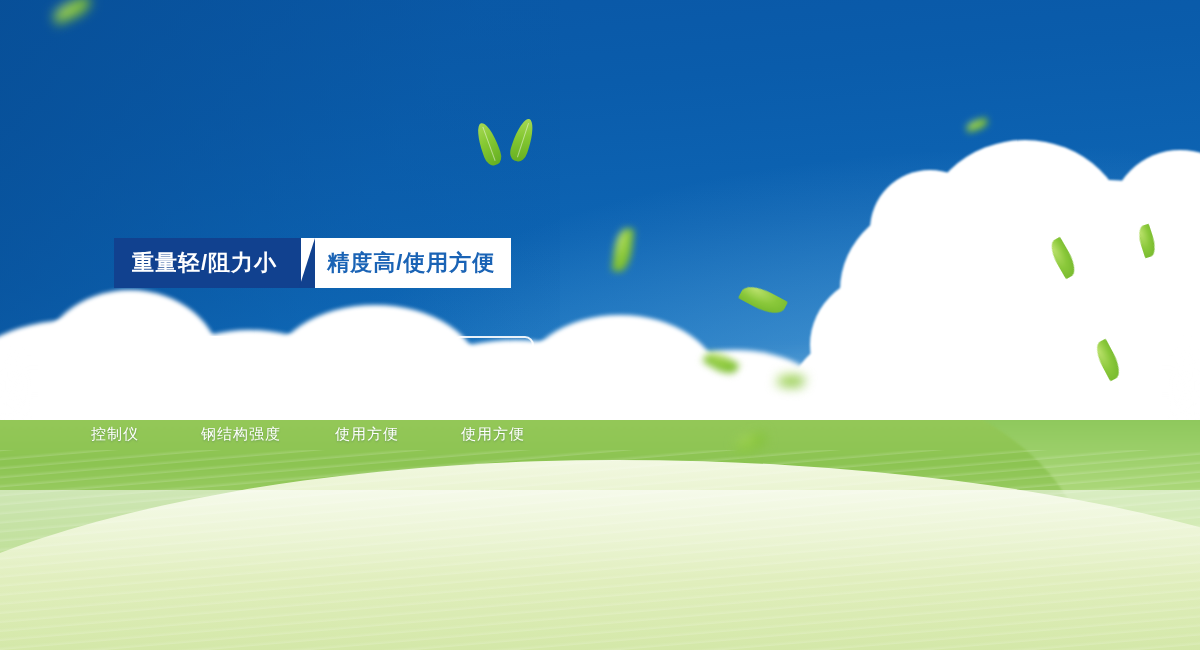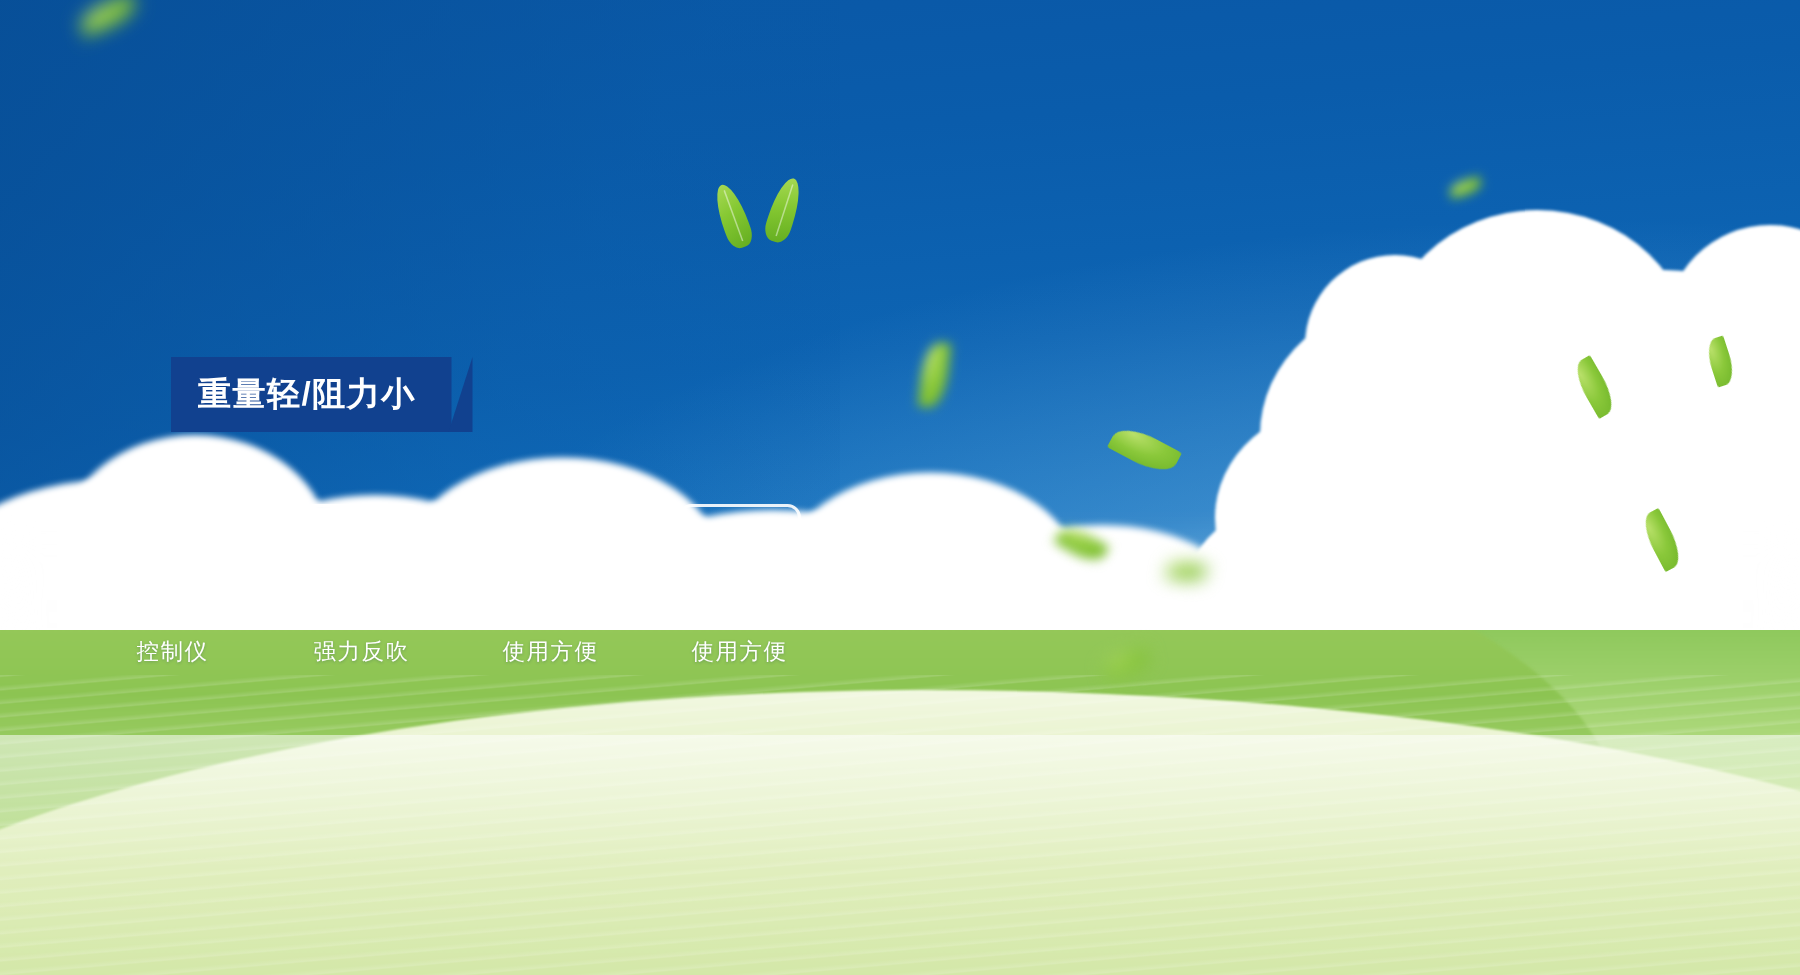--- a/index.html
+++ b/index.html
@@ -378,20 +378,21 @@
     <div class="title-leaf l">
         <div class="vein"></div>
       </div>
     <div class="title-leaf r">
         <div class="vein"></div>
       </div>
   </div>
 
   <div class="subbar">
     <div class="sub-a">重量轻/阻力小</div>
+    <div class="sub-b">精度高/使用方便</div>
   </div>
 
   <div class="features">
 
     <div class="feature">
       <div class="fbox">
         <div class="dial">
           <div class="dot" style="left:31px; top:4px;"></div>
           <div class="dot" style="left:22px; top:5px;"></div>
           <div class="dot" style="left:40px; top:5px;"></div>
@@ -415,21 +416,21 @@
         </div>
       </div>
       <div class="flabel">控制仪</div>
     </div>
 
     <div class="feature">
       <div class="fbox">
         <div class="fbox-text">0.6～0.8</div>
         <div class="fbox-text">MPA</div>
       </div>
-      <div class="flabel">强力反吹</div>
+      <div class="flabel">钢结构强度</div>
     </div>
 
     <div class="feature">
       <div class="fbox">
         <div class="coil">
           <div class="bar" style="left:14px;"></div>
           <div class="bar" style="left:21px;"></div>
           <div class="bar" style="left:28px;"></div>
           <div class="bar" style="left:35px;"></div>
           <div class="ring" style="top:2px;  width:50px;"></div>

